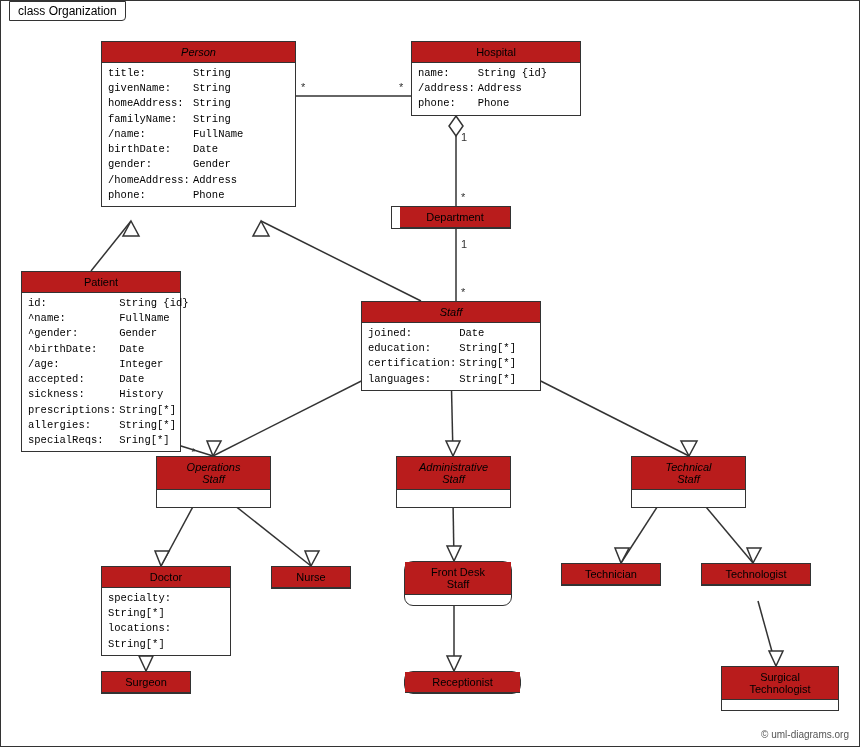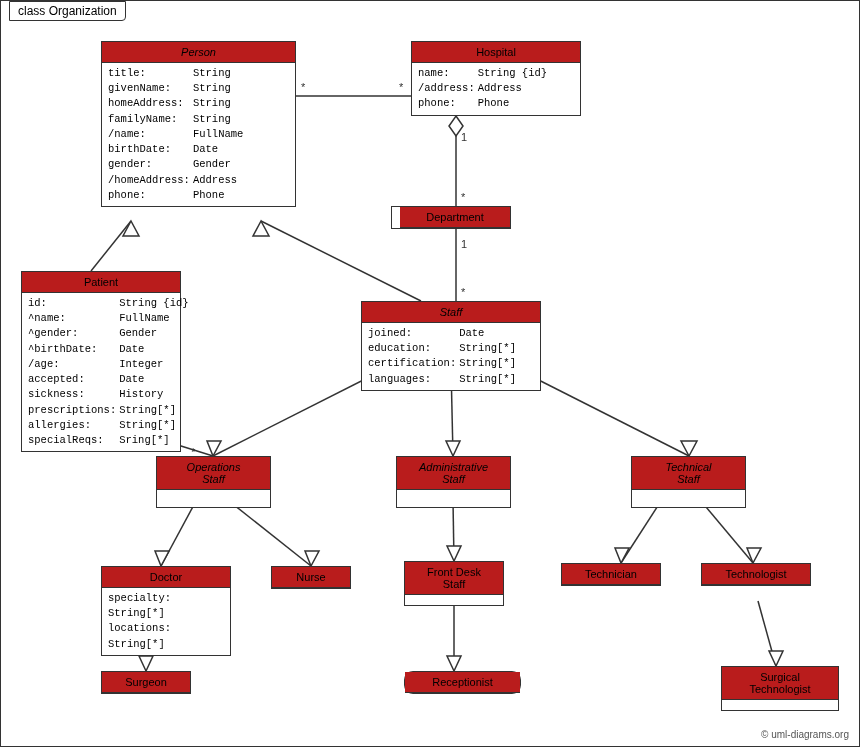--- a/index.html
+++ b/index.html
@@ -307,21 +307,21 @@
     <div class="class-name non-italic">Doctor</div>
     <div class="class-attrs">
       specialty: String[*]<br>locations: String[*]
     </div>
   </div>
 
   <div class="uml-class" style="left:270px; top:565px; width:80px;">
     <div class="class-name non-italic">Nurse</div>
   </div>
 
-  <div class="uml-class" style="left:403px; top:560px; width:100px; min-height:45px;">
+  <div class="uml-class" style="left:403px; top:560px; width:108px; min-height:45px;border-radius:9px;">
     <div class="class-name non-italic">Front Desk<br>Staff</div>
   </div>
 
   <div class="uml-class" style="left:560px; top:562px; width:100px;">
     <div class="class-name non-italic">Technician</div>
   </div>
 
   <div class="uml-class" style="left:700px; top:562px; width:110px;">
     <div class="class-name non-italic">Technologist</div>
   </div>

